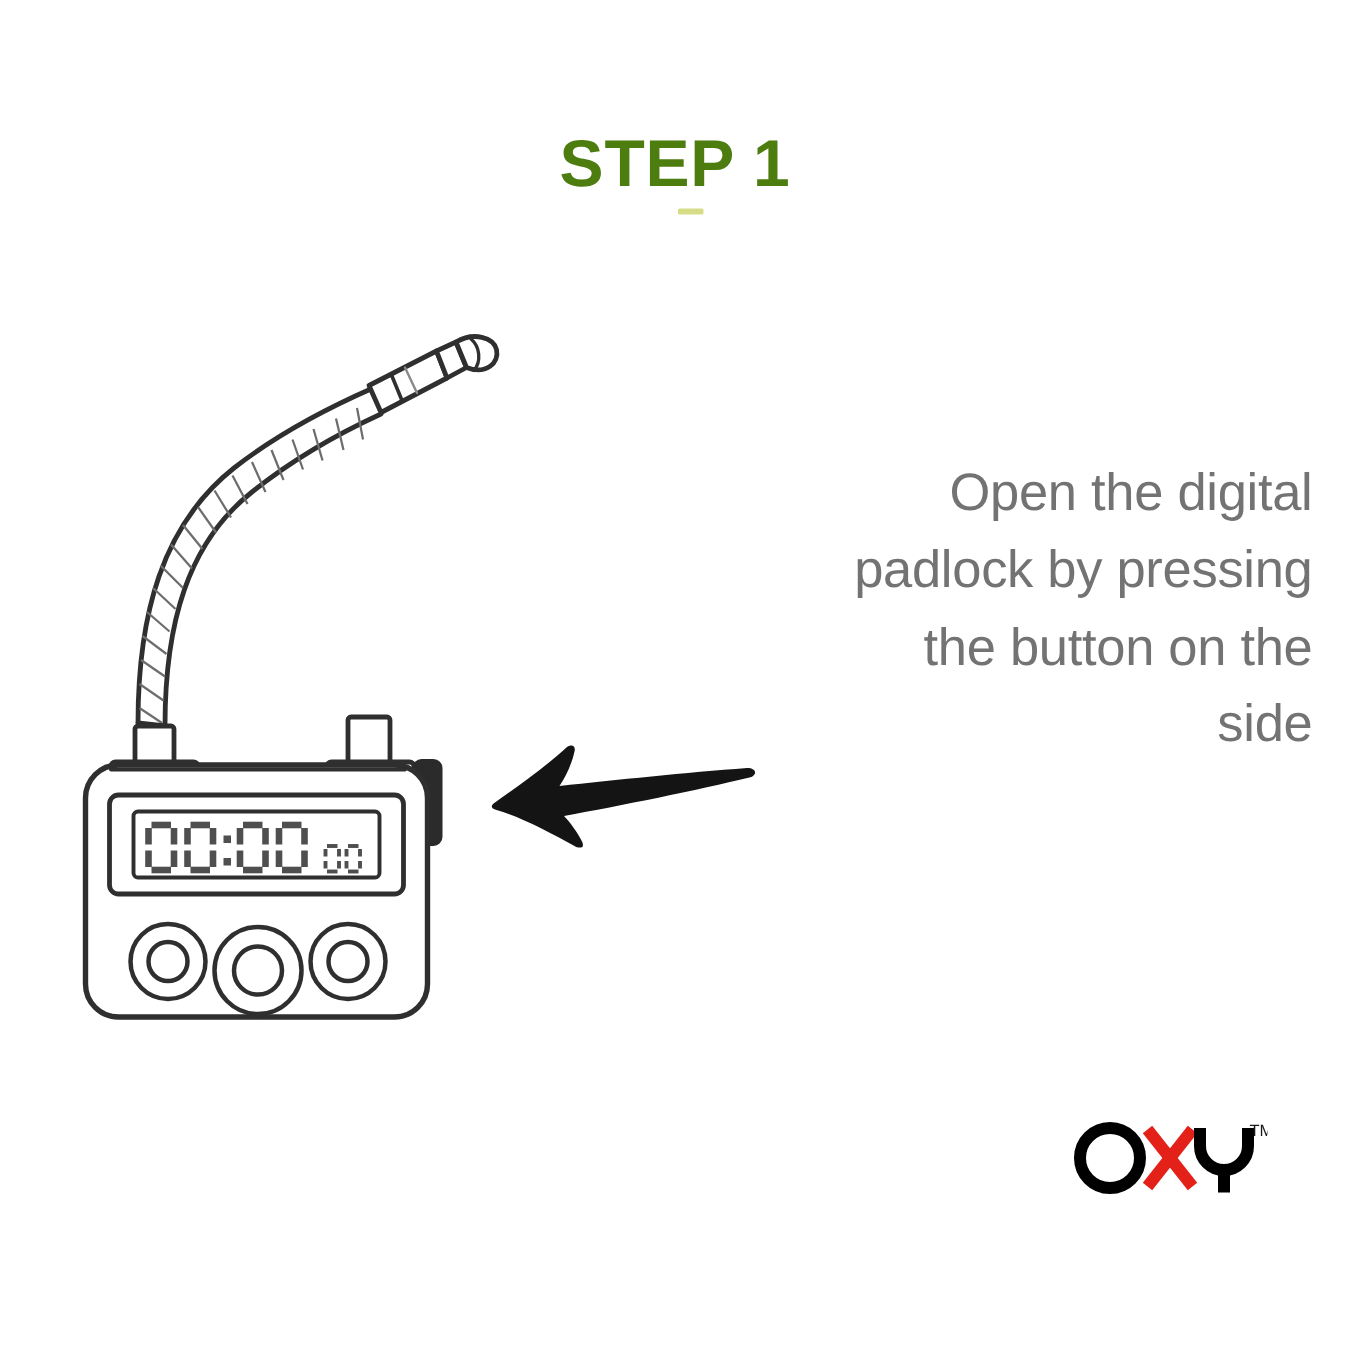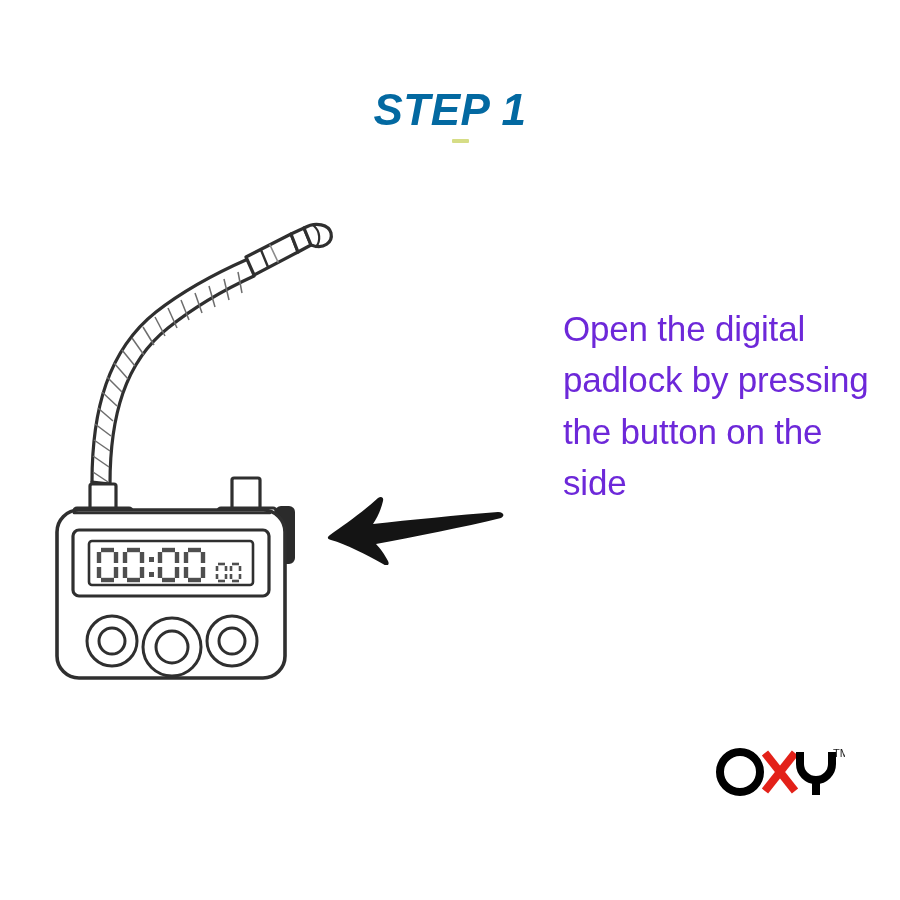--- a/index.html
+++ b/index.html
@@ -26,46 +26,46 @@
   #step-title {
     position: absolute;
     top: 88px;
     left: 0;
     width: 900px;
     text-align: center;
     font-family: "Liberation Sans", sans-serif;
     font-weight: bold;
     font-size: 44px;
     letter-spacing: 0.5px;
-    color: #0369a1;
+    color: #4d7c0f;
     line-height: 1;
-    font-style: italic;
   }
   #title-underscore {
     position: absolute;
     top: 139px;
     left: 452px;
     width: 17px;
     height: 4px;
     background: #d6dd86;
     border-radius: 1px;
   }
 
   
   #instruction {
     position: absolute;
     top: 303px;
     left: 563px;
     width: 312px;
     font-family: "Liberation Sans", sans-serif;
     font-size: 35px;
     line-height: 1.47;
-    color: #6d28d9;
+    color: #737373;
     font-weight: 400;
     letter-spacing: -0.2px;
+    text-align: right;
   }
 
   
   #padlock-illustration {
     position: absolute;
     top: 200px;
     left: 48px;
     width: 310px;
     height: 490px;
   }

